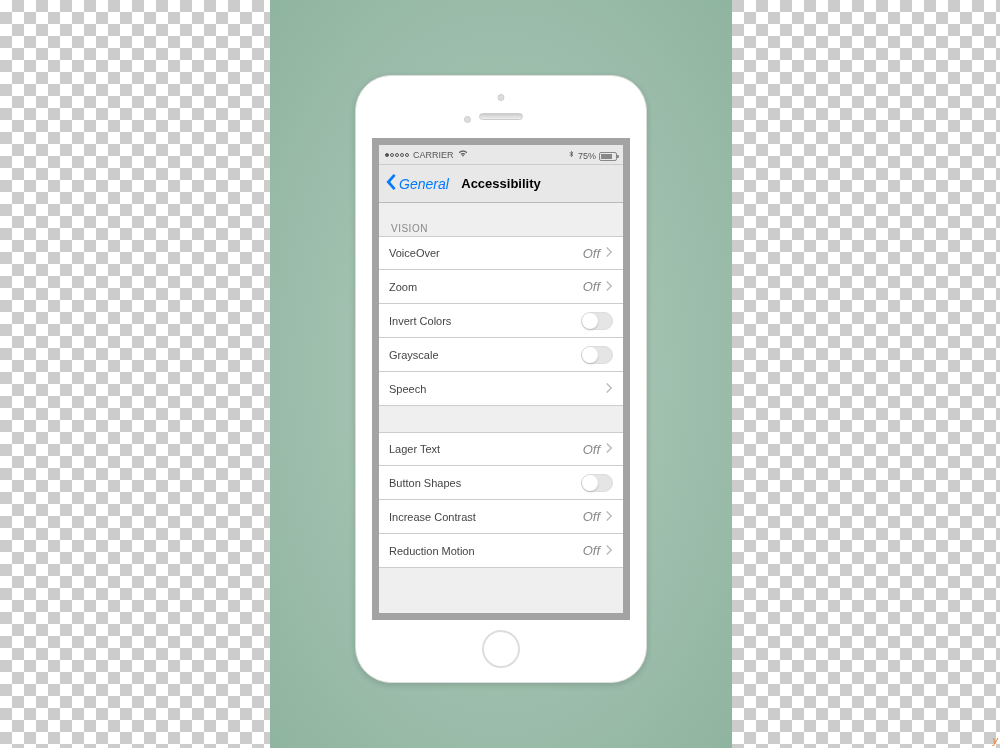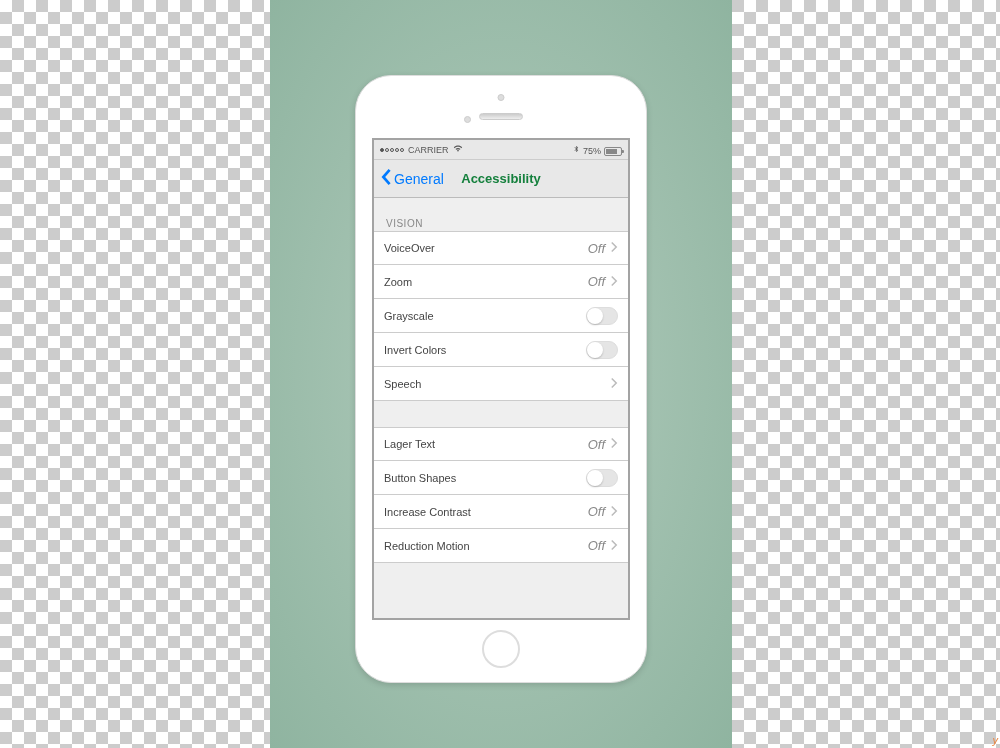--- a/index.html
+++ b/index.html
@@ -90,21 +90,21 @@
       border: 2px solid #ddd;
       background: white;
     }
     
     .screen {
       position: absolute;
       top: 62px;
       left: 16px;
       right: 16px;
       bottom: 62px;
-      border: 2px solid #a3a3a3;
+      border: 7px solid #a3a3a3;
       background: white;
       overflow: hidden;
     }
     
     .status-bar {
       height: 20px;
       background: #e8e8e8;
       display: flex;
       align-items: center;
       justify-content: space-between;
@@ -169,30 +169,31 @@
       padding: 0 6px;
     }
     
     .back-button {
       display: flex;
       align-items: center;
       color: #007aff;
       font-size: 14px;
       font-weight: 500;
       gap: 2px;
+      font-style: italic;
     }
     
     .back-chevron svg { width: 12px; height: 18px; }
     
     .nav-title {
       position: absolute;
       left: 50%;
       transform: translateX(-50%);
       font-size: 13px;
-      color: #15803d;
+      color: #000000;
       font-weight: 600;
     }
     
     .content {
       background: #efefef;
       height: calc(100% - 58px);
       overflow: hidden;
     }
     
     .section-header {
@@ -342,29 +343,29 @@
         <div class="row">
           <span class="row-label">Zoom</span>
           <div class="row-right">
             <span class="row-value">Off</span>
             <span class="chevron-right"><svg viewBox="0 0 10 16" fill="none" stroke="#bbb" stroke-width="2">
                   <polyline points="2,2 8,8 2,14"></polyline>
                 </svg></span>
           </div>
         </div>
         <div class="row">
-          <span class="row-label">Grayscale</span>
+          <span class="row-label">Invert Colors</span>
           <div class="row-right">
             <div class="toggle">
                 <div class="toggle-knob"></div>
               </div>
           </div>
         </div>
         <div class="row">
-          <span class="row-label">Invert Colors</span>
+          <span class="row-label">Grayscale</span>
           <div class="row-right">
             <div class="toggle">
                 <div class="toggle-knob"></div>
               </div>
           </div>
         </div>
         <div class="row">
           <span class="row-label">Speech</span>
           <div class="row-right">
             <span class="chevron-right"><svg viewBox="0 0 10 16" fill="none" stroke="#bbb" stroke-width="2">

